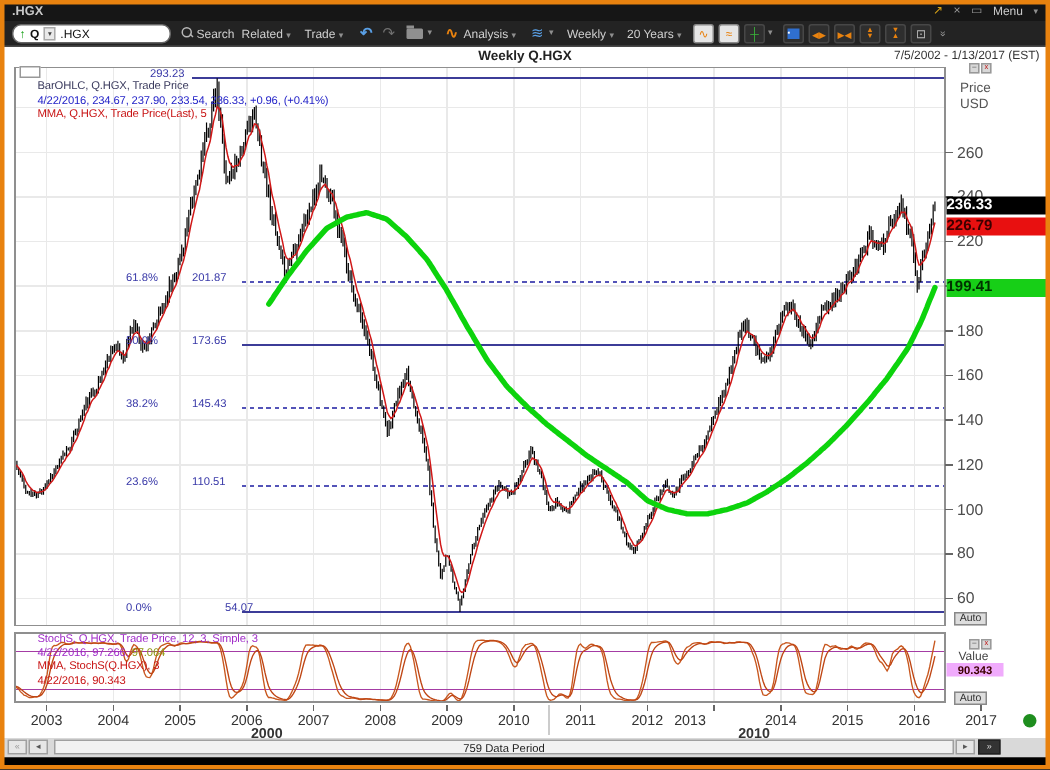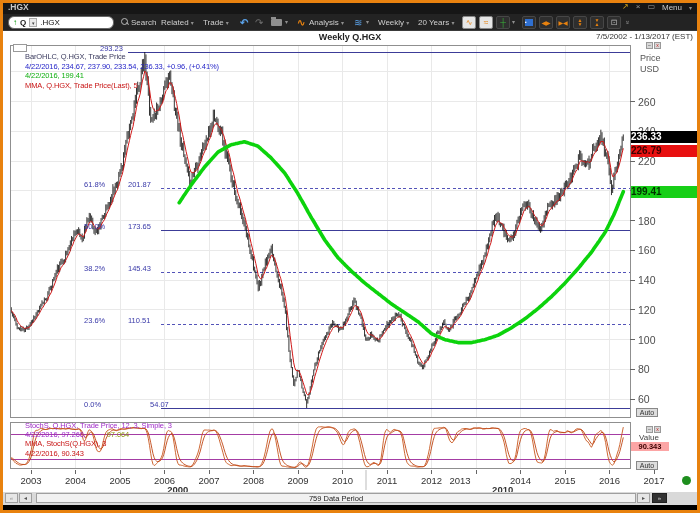--- a/index.html
+++ b/index.html
@@ -191,21 +191,20 @@
     <div class="winctl" style="left:646px;top:42px">
       <span>–</span>
       <span class="cx">x</span>
     </div>
     <div class="axttl" style="top:53px">Price</div>
     <div class="axttl" style="top:64px">USD</div>
 
     <div id="main-legend" class="legend" style="left:25px;top:52px">
         <div><span style="color: rgb(59, 59, 94);">BarOHLC, Q.HGX, Trade Price</span></div>
         <div><span style="color: rgb(36, 36, 200);">4/22/2016, 234.67, 237.90, 233.54, 236.33, +0.96, (+0.41%)</span></div>
-        <div><span style="color: rgb(15, 174, 15);">4/22/2016, 199.41</span></div>
         <div><span style="color: rgb(200, 20, 20);">MMA, Q.HGX, Trade Price(Last),  5</span></div>
       </div>
     <div id="fib-labels">
         <div class="fiblabel" style="left: 100px; top: 44.0978px;">293.23</div>
         <div class="fiblabel" style="left: 84px; top: 180.041px;">61.8%</div>
         <div class="fiblabel" style="left: 128px; top: 180.041px;">201.87</div>
         <div class="fiblabel" style="left: 84px; top: 222.033px;">50.0%</div>
         <div class="fiblabel" style="left: 128px; top: 222.033px;">173.65</div>
         <div class="fiblabel" style="left: 84px; top: 264.024px;">38.2%</div>
         <div class="fiblabel" style="left: 128px; top: 264.024px;">145.43</div>
@@ -233,26 +232,26 @@
         <div class="badge" style="top: 185.702px; background: rgb(23, 207, 23); color: rgb(0, 50, 0);">199.41</div>
       </div>
 
     <div class="autobtn" style="top:408px">Auto</div>
 
     <div class="winctl" style="left:646px;top:426px">
       <span>–</span>
       <span class="cx">x</span>
     </div>
     <div class="valttl">Value</div>
-    <div class="vbadge" id="vbadge" style="background: #fca5a5; color: rgb(60, 0, 0);">90.343</div>
+    <div class="vbadge" id="vbadge" style="background: #f0abfc; color: rgb(60, 0, 0);">90.343</div>
     <div class="autobtn" style="top:461px">Auto</div>
 
     <div id="stoch-legend" class="legend" style="left:25px;top:421px;line-height:9.2px">
         <div><span style="color: rgb(160, 44, 200);">StochS, Q.HGX, Trade Price,  12, 3, Simple, 3</span></div>
-        <div><span style="color: rgb(160, 44, 200);">4/22/2016, 97.266, </span><span style="color: rgb(143, 150, 20); padding-left: 19px;">97.064</span></div>
+        <div><span style="color: rgb(160, 44, 200);">4/22/2016, 97.266, </span><span style="color: rgb(143, 150, 20);">97.064</span></div>
         <div><span style="color: rgb(200, 20, 20);">MMA, StochS(Q.HGX),  3</span></div>
         <div><span style="color: rgb(200, 20, 20);">4/22/2016, 90.343</span></div>
       </div>
     <div id="year-labels">
         <div class="ylabel" style="left: 16px;">2003</div>
         <div class="ylabel" style="left: 60.5px;">2004</div>
         <div class="ylabel" style="left: 105px;">2005</div>
         <div class="ylabel" style="left: 149.5px;">2006</div>
         <div class="ylabel" style="left: 194px;">2007</div>
         <div class="ylabel" style="left: 238.5px;">2008</div>

